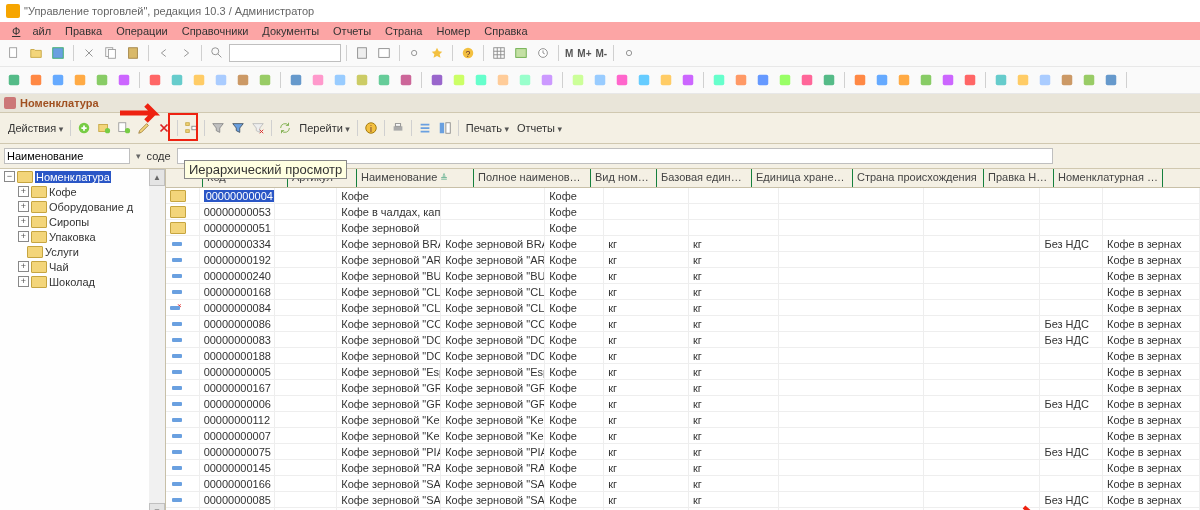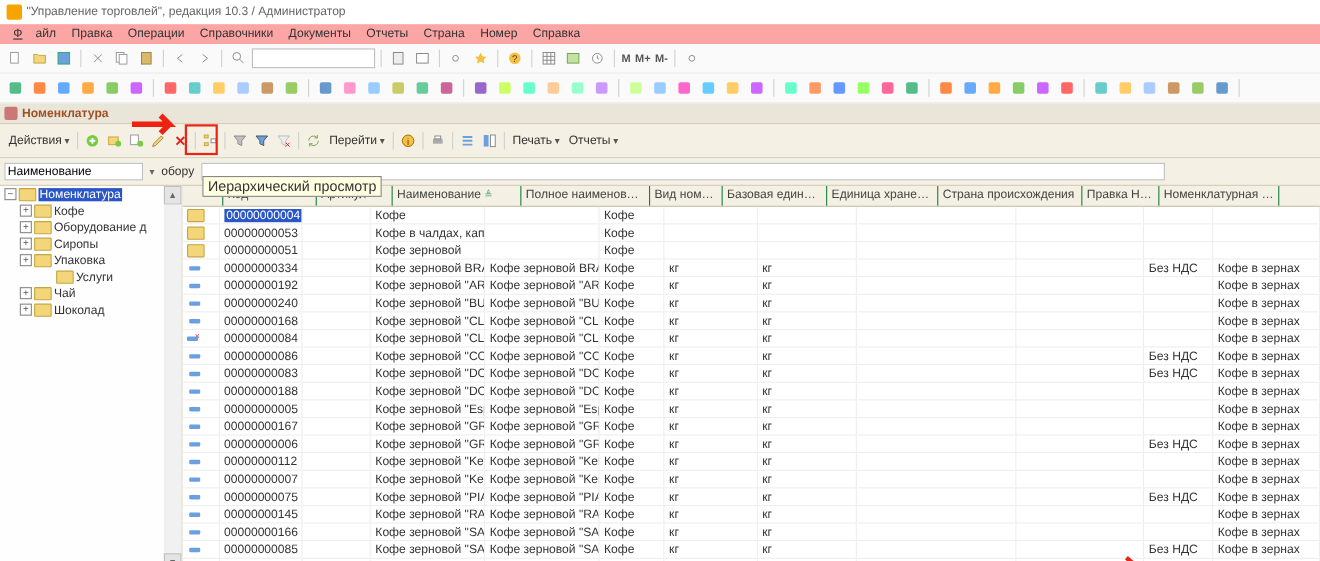--- a/index.html
+++ b/index.html
@@ -533,21 +533,21 @@
 
   <svg class="red-arrow-svg" style="left:118px;top:-12px" width="50" height="24">
       <path d="M2 12h34l-8-8m8 8l-8 8" stroke="#e21" stroke-width="5" fill="none"></path>
     </svg>
   <div class="boxed" style="left:168px;top:0;width:26px;height:24px"></div>
 </div>
 
 <div class="filter">
   <input style="width: 120px;" value="Наименование">
   <span style="font-size:9px;color:#666">▾</span>
-  <span>обору</span>
+  <span>соде</span>
   <input style="width: 870px;">
   <div class="tooltip" style="left:184px;top:16px">Иерархический просмотр</div>
 </div>
 
 <div class="main">
   <div class="tree">
     <div class="row">
         <span class="exp">−</span>
         <span class="fld"></span>
         <span class="sel">Номенклатура</span>
@@ -566,21 +566,21 @@
         <div class="row" style="padding-left: 18px;">
           <span class="exp">+</span>
           <span class="fld"></span>
           <span>Сиропы</span>
         </div>
         <div class="row" style="padding-left: 18px;">
           <span class="exp">+</span>
           <span class="fld"></span>
           <span>Упаковка</span>
         </div>
-        <div class="row" style="padding-left: 14px; margin-left: 24px;">
+        <div class="row" style="padding-left: 14px;">
           <span class="filler"></span>
           <span class="fld"></span>
           <span>Услуги</span>
         </div>
         <div class="row" style="padding-left: 18px;">
           <span class="exp">+</span>
           <span class="fld"></span>
           <span>Чай</span>
         </div>
         <div class="row" style="padding-left: 18px;">

